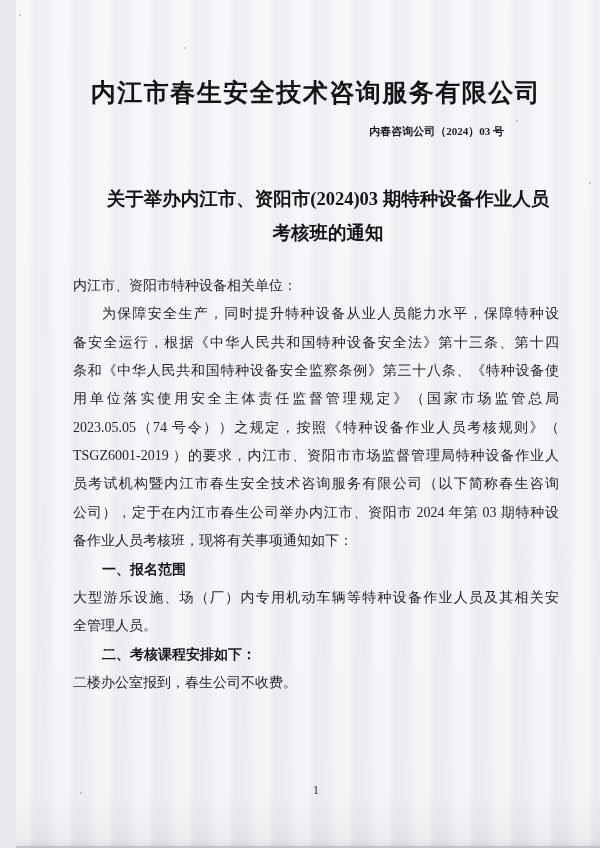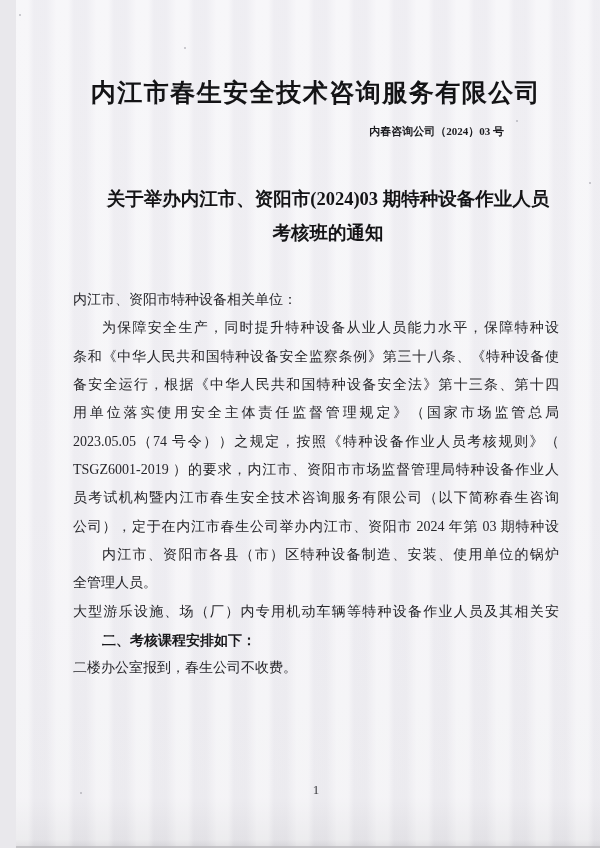--- a/index.html
+++ b/index.html
@@ -60,21 +60,21 @@
     top: 182px; left: 0; right: 0;
     text-align: center;
     font-size: 18.5px;
     font-weight: 700;
     line-height: 34px;
     color: #141416;
     padding-left: 24px;
   }
   .body-text {
     position: absolute;
-    top: 286px;
+    top: 272px;
     left: 57px;
     width: 486px;
     font-size: 14px;
     color: #26262a;
   }
   .line {
     line-height: 28.35px;
     height: 28.35px;
     text-align: left;
   }
@@ -113,30 +113,31 @@
   <div class="doc-number">内春咨询公司（2024）03 号</div>
 
   <div class="subject">
     <div>关于举办内江市、资阳市(2024)03 期特种设备作业人员</div>
     <div>考核班的通知</div>
   </div>
 
   <div class="body-text" id="body-lines">
       <div class="line">内江市、资阳市特种设备相关单位：</div>
       <div class="line full ind">为保障安全生产，同时提升特种设备从业人员能力水平，保障特种设</div>
+      <div class="line full">备安全运行，根据《中华人民共和国特种设备安全法》第十三条、第十四</div>
       <div class="line full">条和《中华人民共和国特种设备安全监察条例》第三十八条、《特种设备使</div>
-      <div class="line full">备安全运行，根据《中华人民共和国特种设备安全法》第十三条、第十四</div>
       <div class="line full">用单位落实使用安全主体责任监督管理规定》（国家市场监管总局</div>
       <div class="line full">2023.05.05（74 号令））之规定，按照《特种设备作业人员考核规则》（</div>
       <div class="line full">TSGZ6001-2019 ）的要求，内江市、资阳市市场监督管理局特种设备作业人</div>
       <div class="line full">员考试机构暨内江市春生安全技术咨询服务有限公司（以下简称春生咨询</div>
       <div class="line full">公司），定于在内江市春生公司举办内江市、资阳市 2024 年第 03 期特种设</div>
-      <div class="line full ind">内江市、资阳市各县（市）区特种设备制造、安装、使用单位的锅炉</div>
+      <div class="line">备作业人员考核班，现将有关事项通知如下：</div>
+      <div class="line ind b">一、报名范围</div>
+      <div class="line full">大型游乐设施、场（厂）内专用机动车辆等特种设备作业人员及其相关安</div>
       <div class="line">全管理人员。</div>
-      <div class="line full">大型游乐设施、场（厂）内专用机动车辆等特种设备作业人员及其相关安</div>
       <div class="line ind b">二、考核课程安排如下：</div>
       <div class="line">二楼办公室报到，春生公司不收费。</div>
     </div>
 
   <div class="page-number">1</div>
 
   <div class="speck" style="left:3px; top:14px;"></div>
   <div class="speck" style="left:168px; top:47px;"></div>
   <div class="speck" style="left:64px; top:792px;"></div>
   <div class="speck" style="left:500px; top:120px;"></div>

